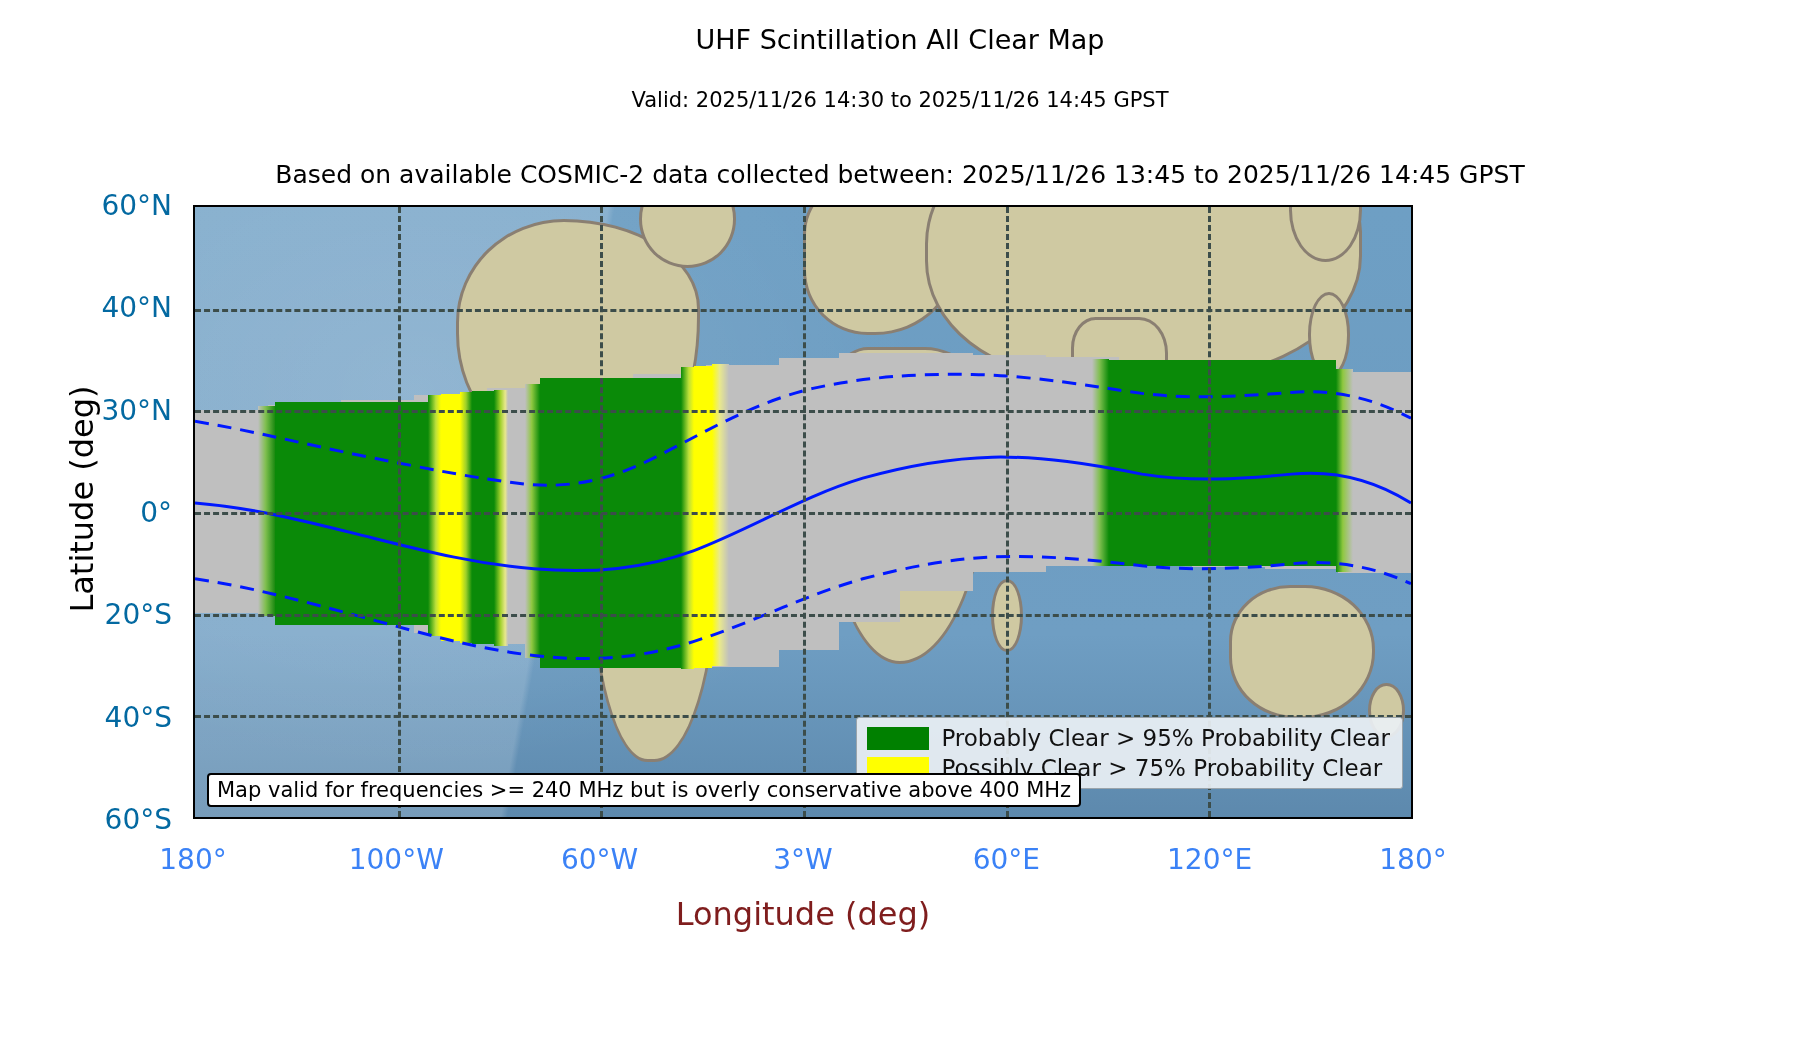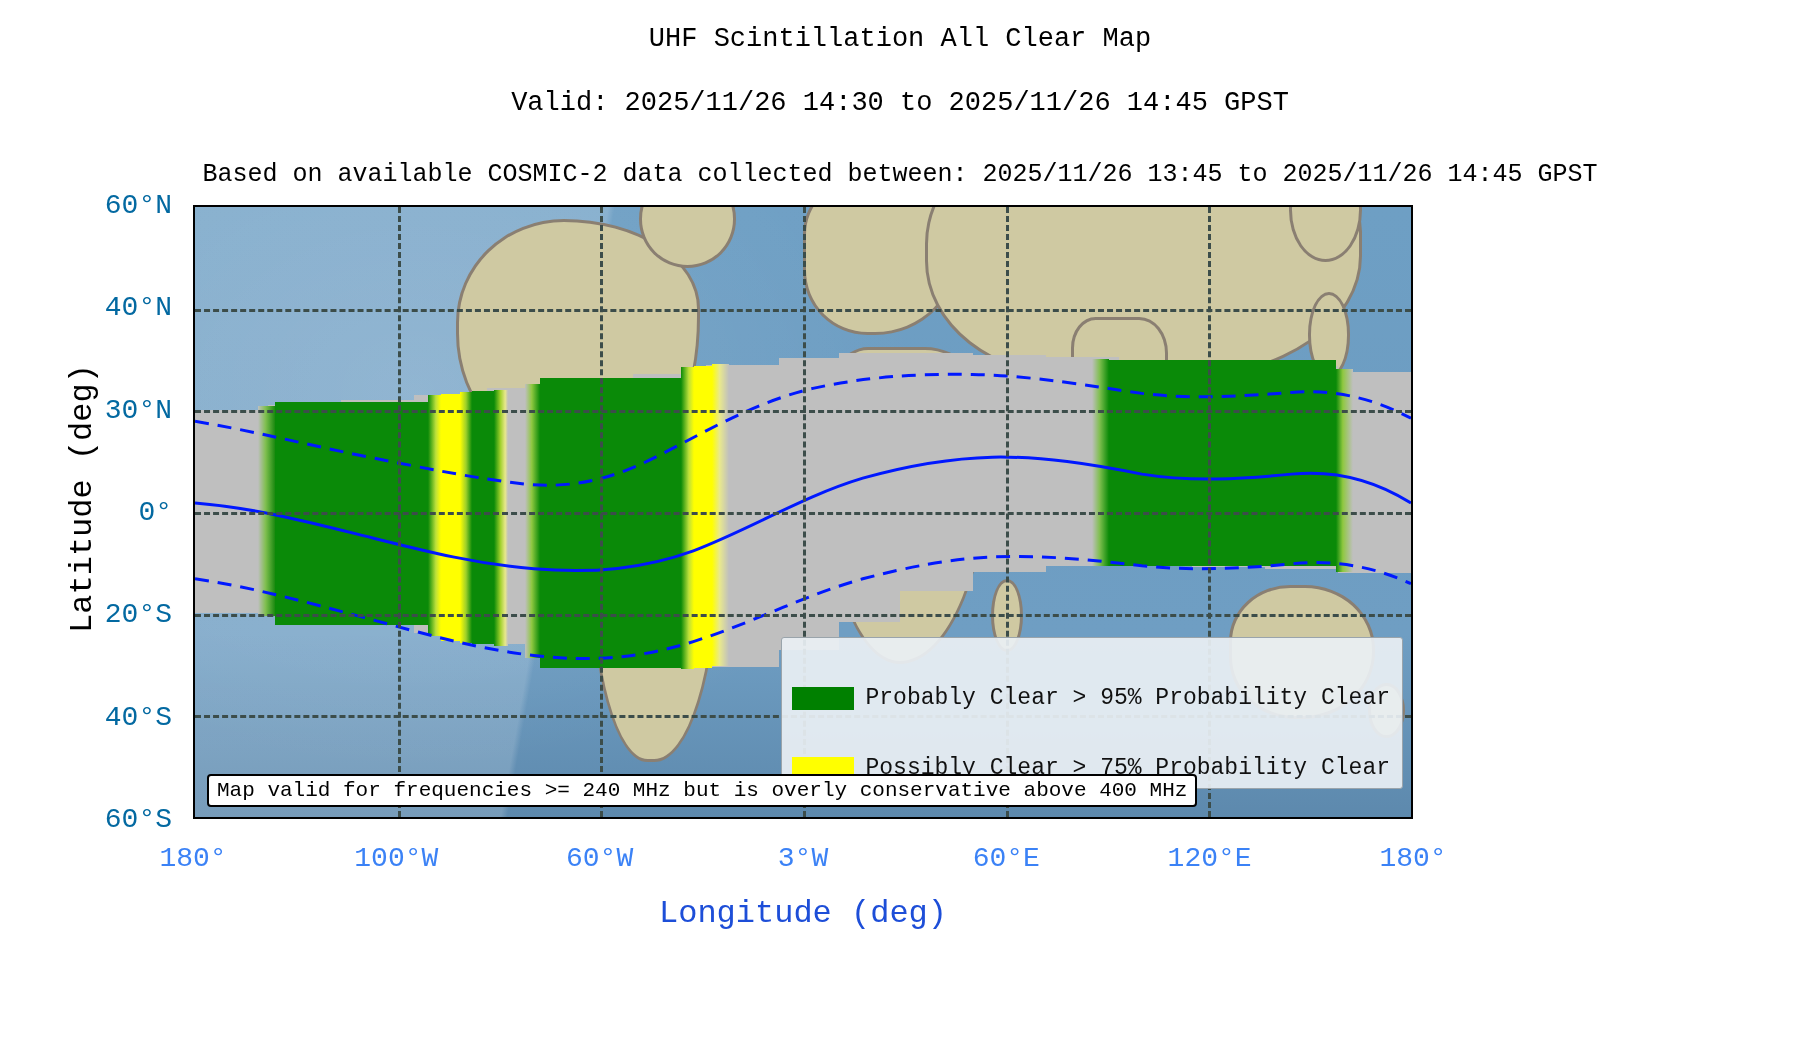--- a/index.html
+++ b/index.html
@@ -3,42 +3,42 @@
 <meta charset="utf-8">
 <style>
   * { box-sizing: border-box; }
   html, body {
     margin: 0; padding: 0;
     width: 1800px; height: 1050px;
     background: #ffffff;
     font-family: "DejaVu Sans", sans-serif;
     overflow: hidden;
   }
-  #root { position: relative; width: 1632px; height: 1050px; background:#fff;font-family:Liberation Mono, monospace; }
+  #root { position: relative; width: 1632px; height: 1050px; background:#fff; }
 
   
   .title {
     position: absolute; left: 0; width: 1800px; text-align: center;
     color: #000; font-weight: 400;
   }
   #main-title { top: 24px; font-size: 27px; }
-  #valid-title { top: 88px; font-size: 27px; }
+  #valid-title { top: 88px; font-size: 21px; }
   #basis-title { top: 160px; font-size: 25px; left: 0; width: 1800px; text-align:center; }
 
   
   #ylabel {
     position: absolute;
     left: -238px; top: 480px;
     width: 640px; text-align: center;
     transform: rotate(-90deg);
     font-size: 32px; color:#000;
   }
   #xlabel {
     position: absolute; left: 193px; width: 1220px;
-    top: 895px; text-align: center; font-size: 32px; color:#1d4ed8;
+    top: 895px; text-align: center; font-size: 32px; color:#7f1d1d;
   }
 
   
   #plot {
     position: absolute;
     left: 193px; top: 205px;
     width: 1220px; height: 614px;
     border: 2px solid #000;
     overflow: hidden;
     background: #7ba8c9;
@@ -86,21 +86,21 @@
 
   
   #legend {
     position:absolute; right: 8px; bottom: 28px;
     background: rgba(234,240,244,0.92);
     border: 1px solid #9aa4ab;
     border-radius: 3px;
     padding: 7px 12px 7px 10px;
     display:flex; flex-direction:column; gap:4px;
   }
-  .legend-row { display:flex; align-items:center; gap:12px;margin-top:40px; }
+  .legend-row { display:flex; align-items:center; gap:12px; }
   .swatch { width: 62px; height: 23px; display:block; }
   .legend-label { font-size: 23px; color:#111; white-space:nowrap; }
 
   
   #note {
     position:absolute; left: 12px; bottom: 10px;
     background:#ffffff;
     border: 2px solid #000;
     border-radius: 4px;
     padding: 3px 8px;

